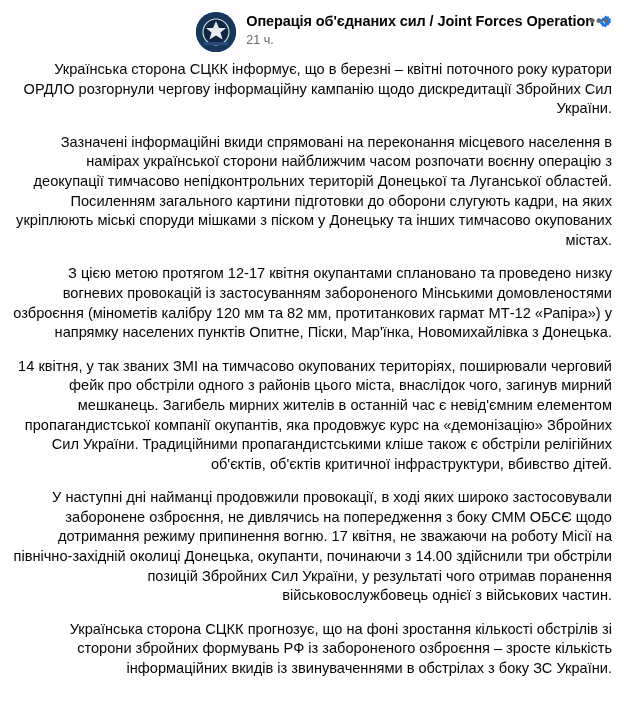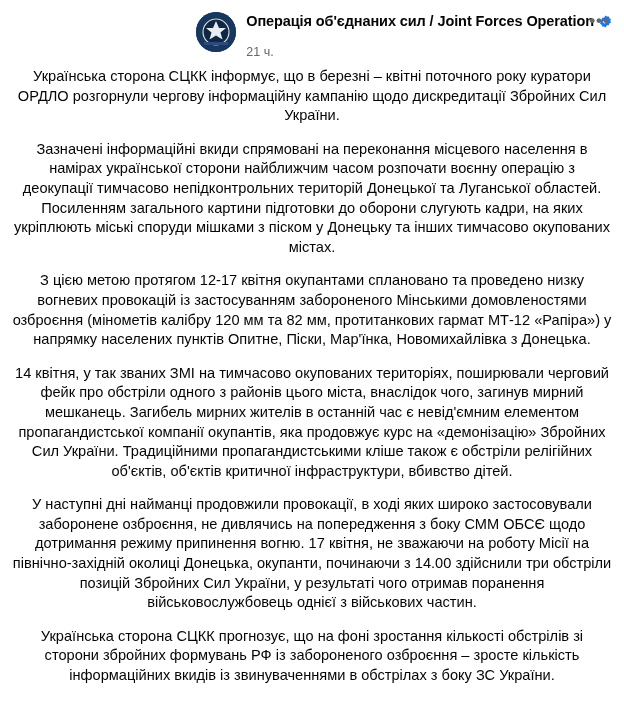--- a/index.html
+++ b/index.html
@@ -59,21 +59,21 @@
     letter-spacing: -0.1px;
   }
   .verified {
     margin-left: 5px;
     display: inline-flex;
     align-items: center;
   }
   .timestamp-row {
     display: flex;
     align-items: center;
-    margin-top: 15px;
+    margin-top: 3px;
   }
   .timestamp {
     font-size: 12.5px;
     color: #65676b;
   }
   .menu-dots {
     position: absolute;
     right: 14px;
     top: 16px;
     color: #65676b;
@@ -84,21 +84,21 @@
     font-weight: bold;
   }
   .post-body {
     padding: 4px 12px 14px 12px;
   }
   .post-body p {
     margin: 0 0 14px 0;
     font-size: 14.6px;
     line-height: 19.6px;
     color: #050505;
-    text-align: center;
+    text-align: right;
     word-spacing: 0px;
   }
   .post-body p:last-child {
     margin-bottom: 0;
   }
 </style>
 </head>
 <body>
 
 <div class="post">

